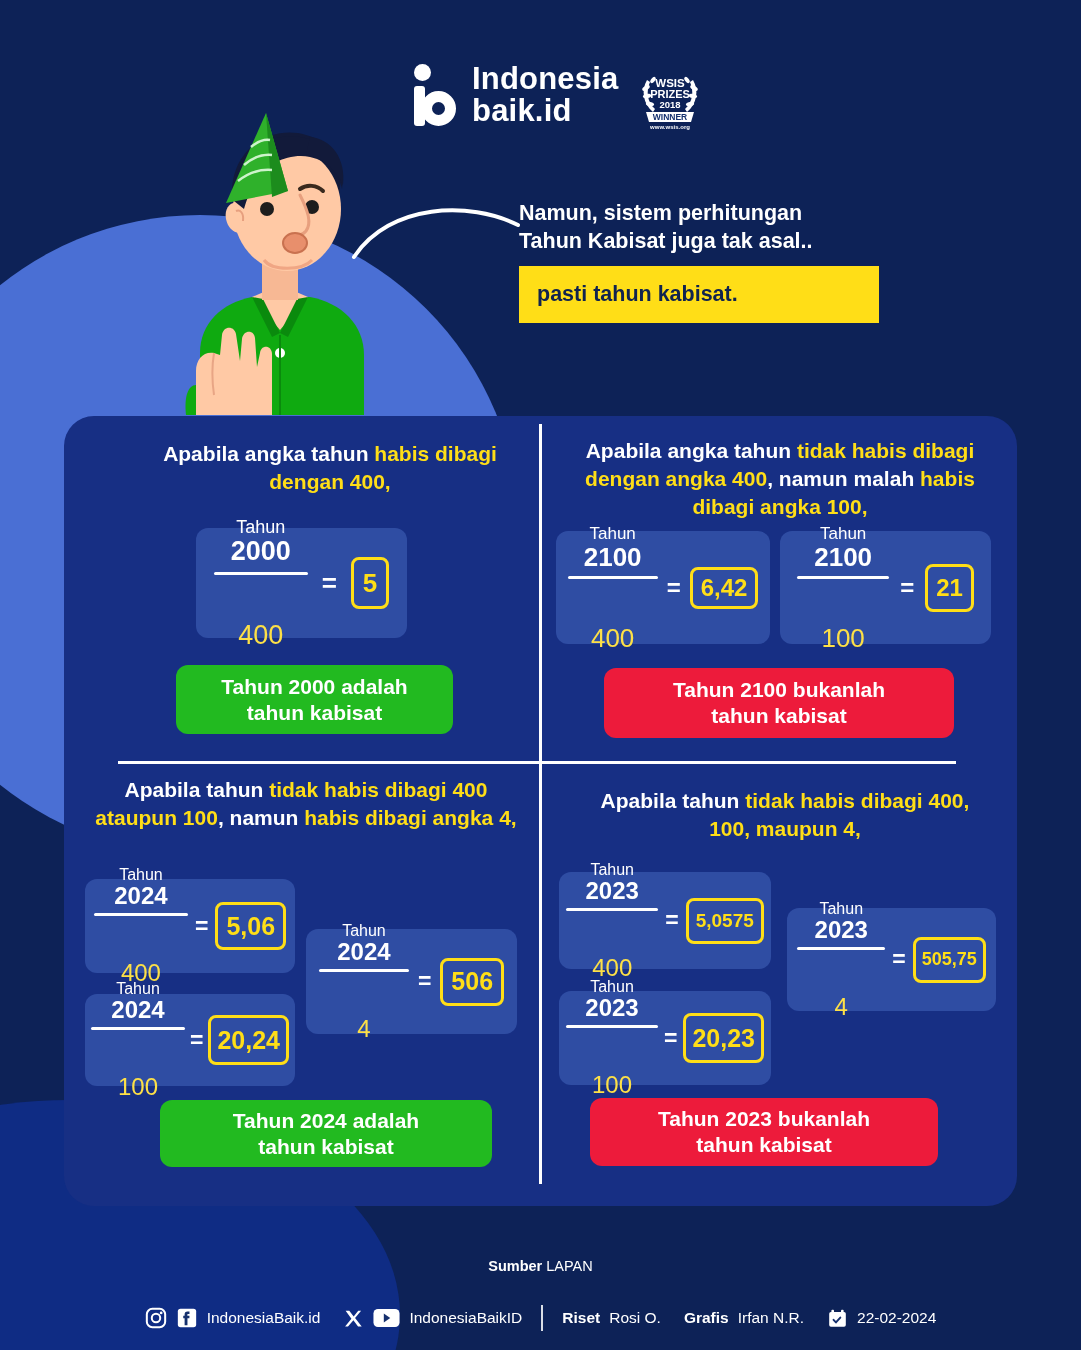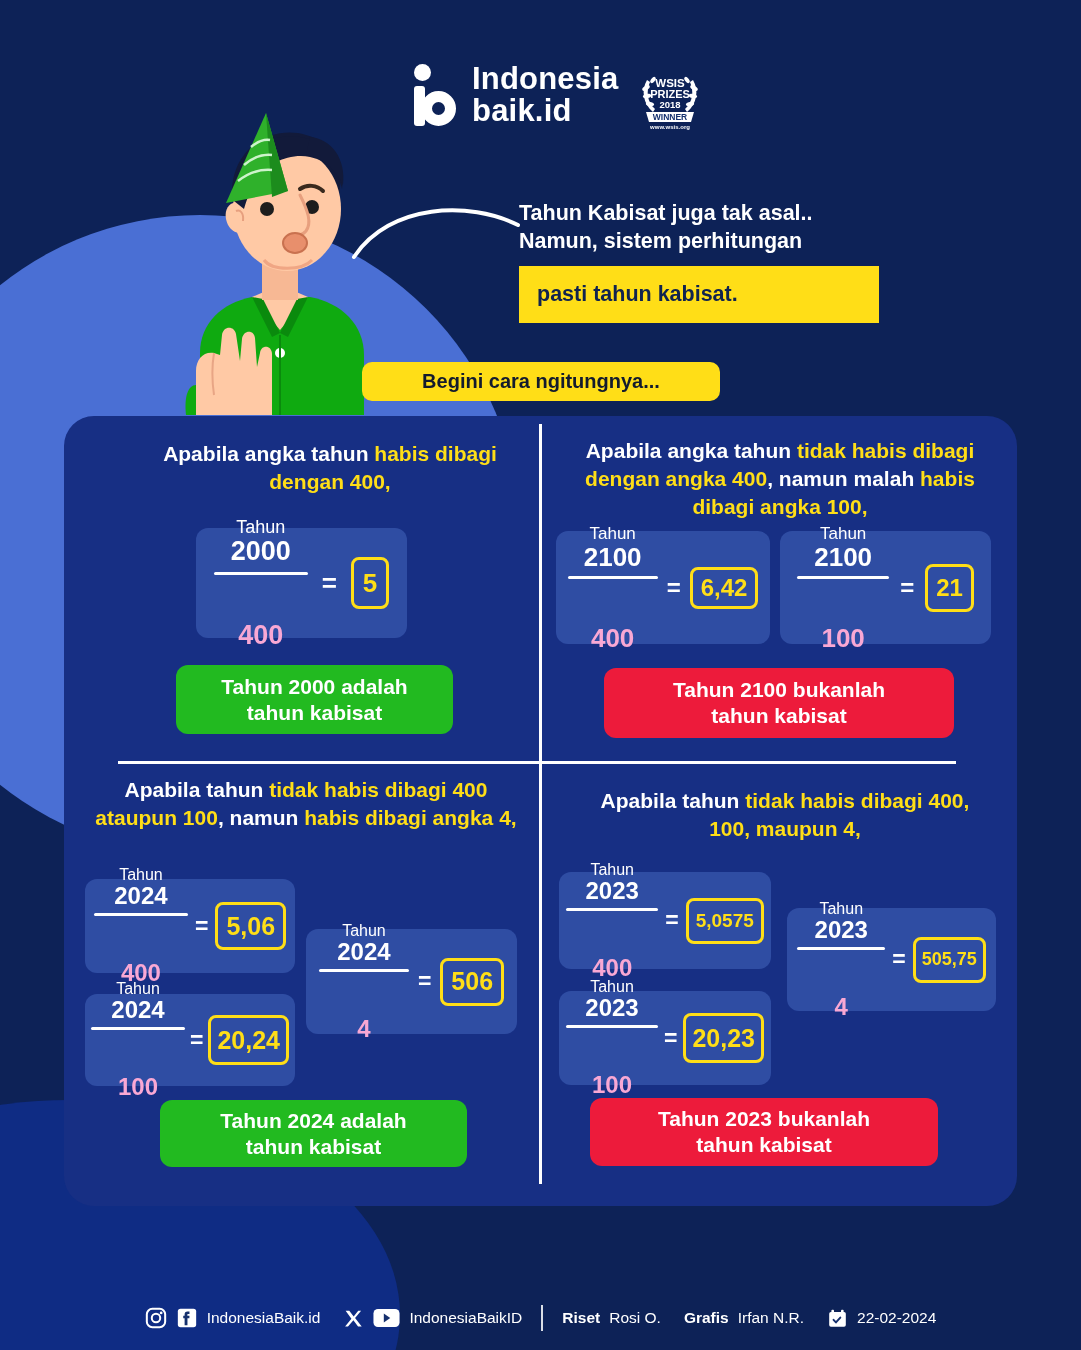--- a/index.html
+++ b/index.html
@@ -90,21 +90,21 @@
 
   
   .fbox{
     position:absolute;background:#2f4da3;border-radius:12px;
     display:flex;align-items:center;box-sizing:border-box;
   }
   .frac{display:flex;flex-direction:column;align-items:center;line-height:1;}
   .frac .tahun{color:#ffffff;font-weight:normal;}
   .frac .num{color:#ffffff;font-weight:bold;}
   .frac .bar{background:#ffffff;border-radius:2px;}
-  .frac .den{color:#f9a8d4;font-weight:bold;margin-top:40px;}
+  .frac .den{color:#fde047;font-weight:normal;margin-top:40px;}
   .eq{color:#ffffff;font-weight:bold;}
   .res{
     color:#ffde17;font-weight:bold;border:3px solid #ffde17;border-radius:8px;
     display:flex;align-items:center;justify-content:center;box-sizing:border-box;
   }
 
   
   .pill{
     position:absolute;border-radius:12px;color:#ffffff;font-weight:bold;
     display:flex;align-items:center;justify-content:center;text-align:center;
@@ -225,31 +225,28 @@
     </svg>
   </div>
 
   <div class="pointer-line">
     <svg width="175" height="65" viewBox="0 0 175 65">
       <path d="M4 62 C40 8 120 6 168 30" stroke="#ffffff" stroke-width="4" fill="none" stroke-linecap="round"></path>
     </svg>
   </div>
 
   <div class="headline">
+    <div>Namun, sistem perhitungan</div>
     <div>Tahun Kabisat juga tak asal..</div>
-    <div>Namun, sistem perhitungan</div>
   </div>
 
   <div class="yellow-quote">
     <div>pasti tahun kabisat.</div>
   </div>
 
-  <div class="begini">
-    <span>Begini cara ngitungnya...</span>
-  </div>
 
   <div class="card"></div>
   <div class="divider-h"></div>
   <div class="divider-v"></div>
 
   <div class="qtext" id="q1-cond" style="left:140px;top:440px;width:380px;"><span class="pl">Apabila angka tahun </span><span class="hl">habis</span><span class="pl"> </span><span class="hl">dibagi dengan 400,</span></div>
 
   <div class="fbox" style="left:196px;top:528px;width:211px;height:110px;padding:0 16px;justify-content:center;gap:14px;">
     <div class="frac">
       <div class="tahun" style="font-size:18px;">Tahun</div>
@@ -323,21 +320,21 @@
     <div class="frac">
       <div class="tahun" style="font-size:16px;">Tahun</div>
       <div class="num" style="font-size:24px;margin-top:1px;">2024</div>
       <div class="bar" style="width:90px;height:3px;margin:5px 0;"></div>
       <div class="den" style="font-size:24px;">4</div>
     </div>
     <div class="eq" style="font-size:23px;">=</div>
     <div class="res" style="font-size:25px;height:48px;padding:0 8px;">506</div>
   </div>
 
-  <div class="pill ok" style="left:160px;top:1100px;width:307px;height:67px;font-size:21px;flex-direction:column;">
+  <div class="pill ok" style="left:160px;top:1100px;width:332px;height:67px;font-size:21px;flex-direction:column;">
     <span>Tahun 2024 adalah</span>
     <span>tahun kabisat</span>
   </div>
 
   <div class="qtext" id="q4-cond" style="left:580px;top:787px;width:410px;"><span class="pl">Apabila tahun </span><span class="hl">tidak habis dibagi 400, 100, maupun 4,</span></div>
 
   <div class="fbox" style="left:559px;top:872px;width:212px;height:97px;padding:0 12px;justify-content:center;gap:7px;">
     <div class="frac">
       <div class="tahun" style="font-size:16px;">Tahun</div>
       <div class="num" style="font-size:24px;margin-top:1px;">2023</div>
@@ -368,20 +365,23 @@
     </div>
     <div class="eq" style="font-size:23px;">=</div>
     <div class="res" style="font-size:18px;height:46px;padding:0 6px;">505,75</div>
   </div>
 
   <div class="pill no" style="left:590px;top:1098px;width:348px;height:68px;font-size:21px;flex-direction:column;">
     <span>Tahun 2023 bukanlah</span>
     <span>tahun kabisat</span>
   </div>
 
+  <div class="sumber">
+    <b>Sumber</b><span>&nbsp;</span><span>LAPAN</span>
+  </div>
 
   <div class="footer">
     <span class="ficon">
       <svg width="22" height="22" viewBox="0 0 24 24">
         <rect x="2" y="2" width="20" height="20" rx="6" fill="none" stroke="#fff" stroke-width="2.2"></rect>
         <circle cx="12" cy="12" r="4.6" fill="none" stroke="#fff" stroke-width="2.2"></circle>
         <circle cx="17.6" cy="6.5" r="1.5" fill="#fff"></circle>
       </svg>
     </span>
     <span class="ficon">

